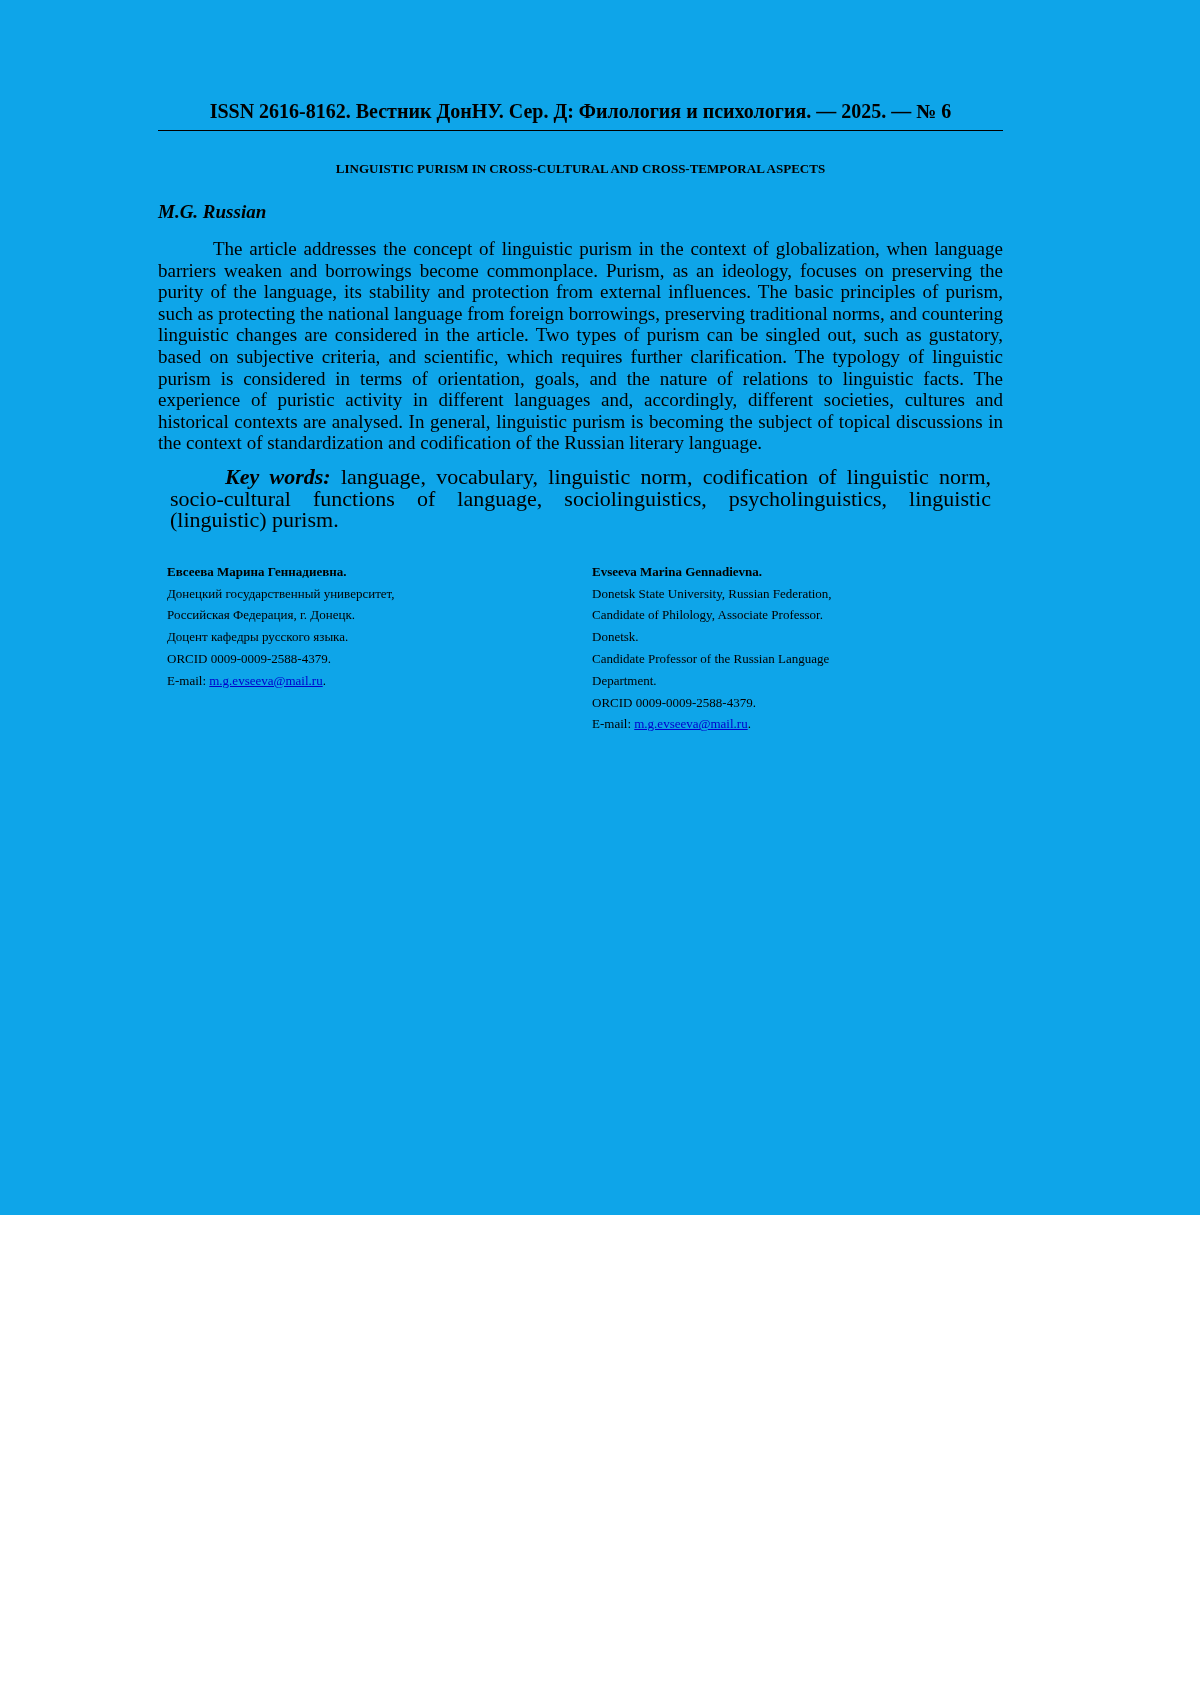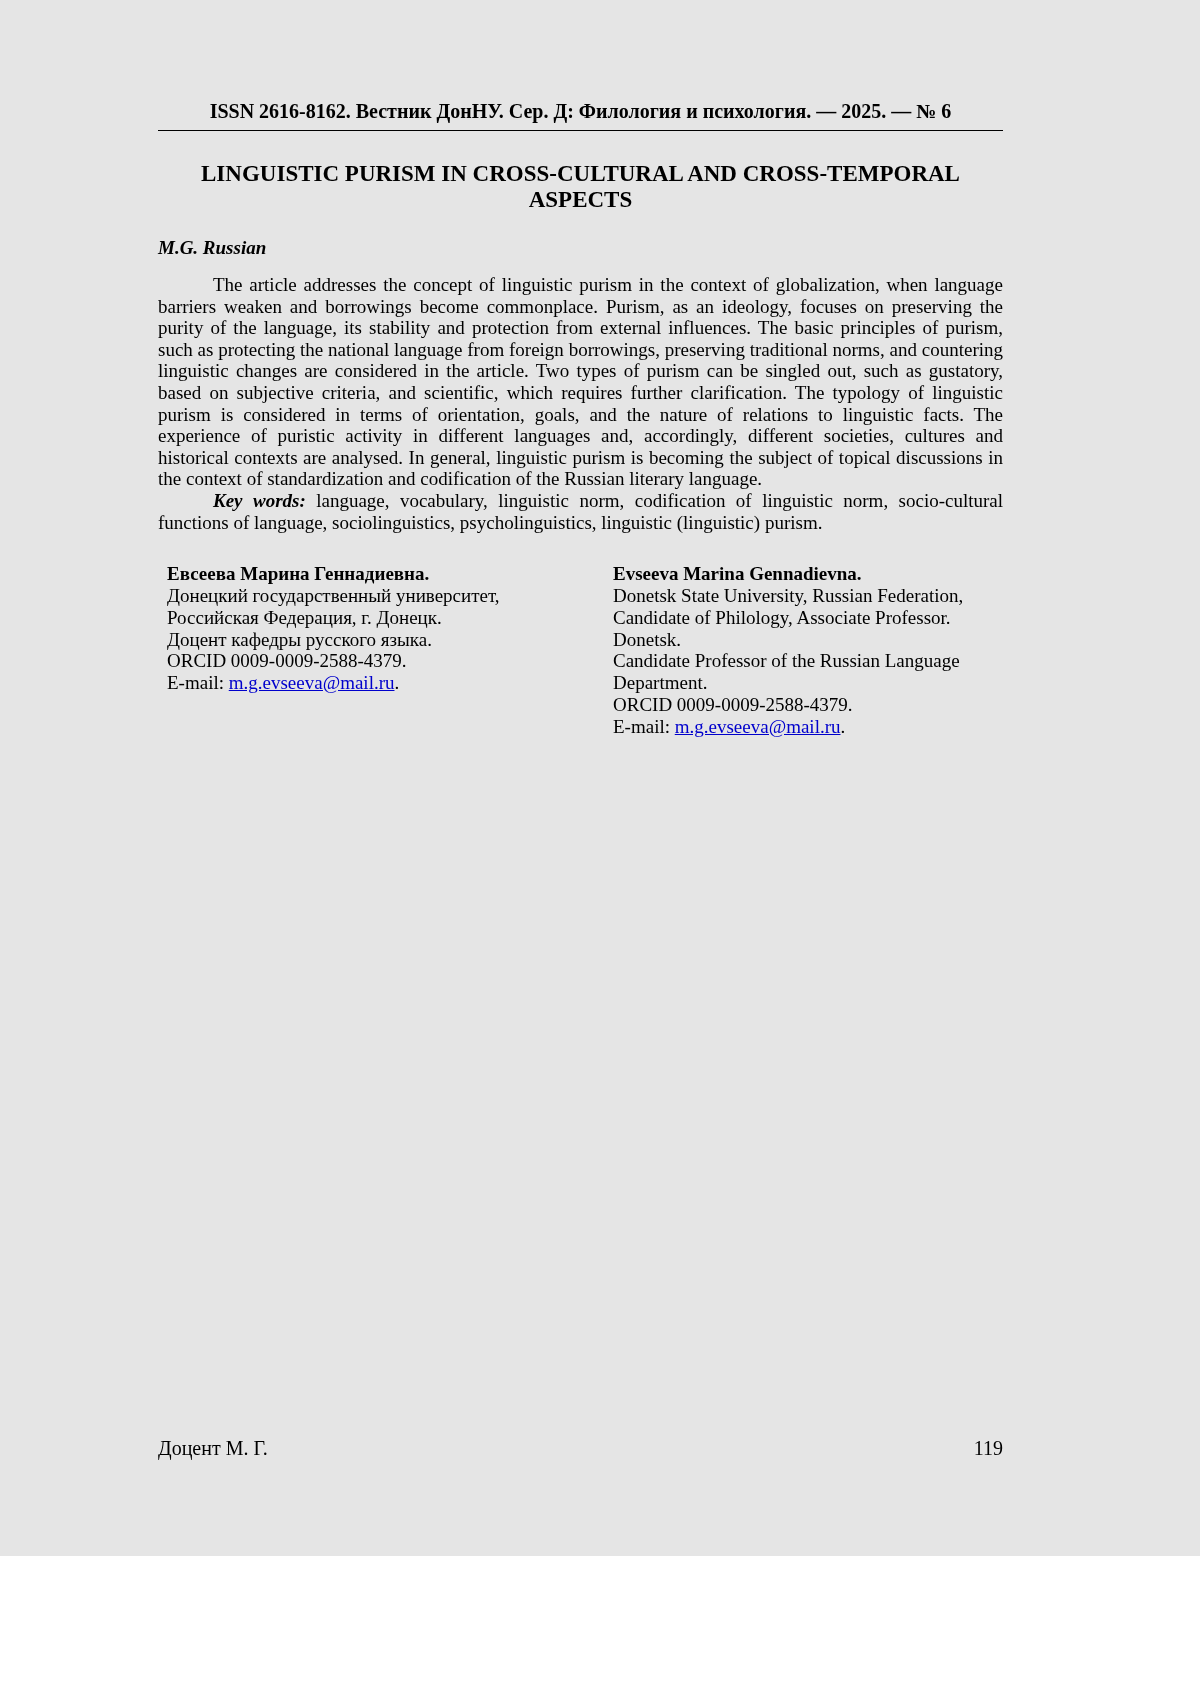--- a/index.html
+++ b/index.html
@@ -3,22 +3,22 @@
 <meta charset="utf-8">
 <style>
   html, body {
     margin: 0;
     padding: 0;
     background: #ffffff;
   }
   .page {
     position: relative;
     width: 1200px;
-    height: 1556px;
-    background: #e5e5e5;
+    height: 1215px;
+    background: #0ea5e9;
     color: #000000;
     font-family: "Liberation Serif", serif;
     overflow: hidden;
   }
   .content {
     position: absolute;
     left: 158px;
     top: 0;
     width: 845px;
   }
@@ -26,55 +26,54 @@
     margin-top: 100px;
     font-size: 20px;
     font-weight: bold;
     text-align: center;
     padding-bottom: 7px;
     border-bottom: 1.5px solid #000000;
     white-space: nowrap;
   }
   .article-title {
     margin: 30px 0 0 0;
-    font-size: 23px;
+    font-size: 13px;
     font-weight: bold;
     text-align: center;
   }
   .author-name {
     margin-top: 24px;
     font-size: 19px;
     font-weight: bold;
     font-style: italic;
   }
   .abstract {
     margin: 15px 0 0 0;
     font-size: 19px;
     line-height: 21.6px;
     text-align: justify;
     text-indent: 55px;
   }
   .keywords {
-    margin: 0;
-    font-size: 19px;
+    margin: 12px;
+    font-size: 22px;
     line-height: 21.6px;
     text-align: justify;
     text-indent: 55px;
   }
   .kw-label {
     font-weight: bold;
     font-style: italic;
   }
   .contacts {
     margin-top: 30px;
     display: grid;
     grid-template-columns: 434px 1fr;
-    font-size: 19px;
+    font-size: 13px;
     line-height: 21.8px;
-    gap: 21px;
   }
   .contact-col.left {
     padding-left: 9px;
   }
   .contact-name {
     font-weight: bold;
   }
   .email-link {
     color: #0000cc;
     text-decoration: underline;

